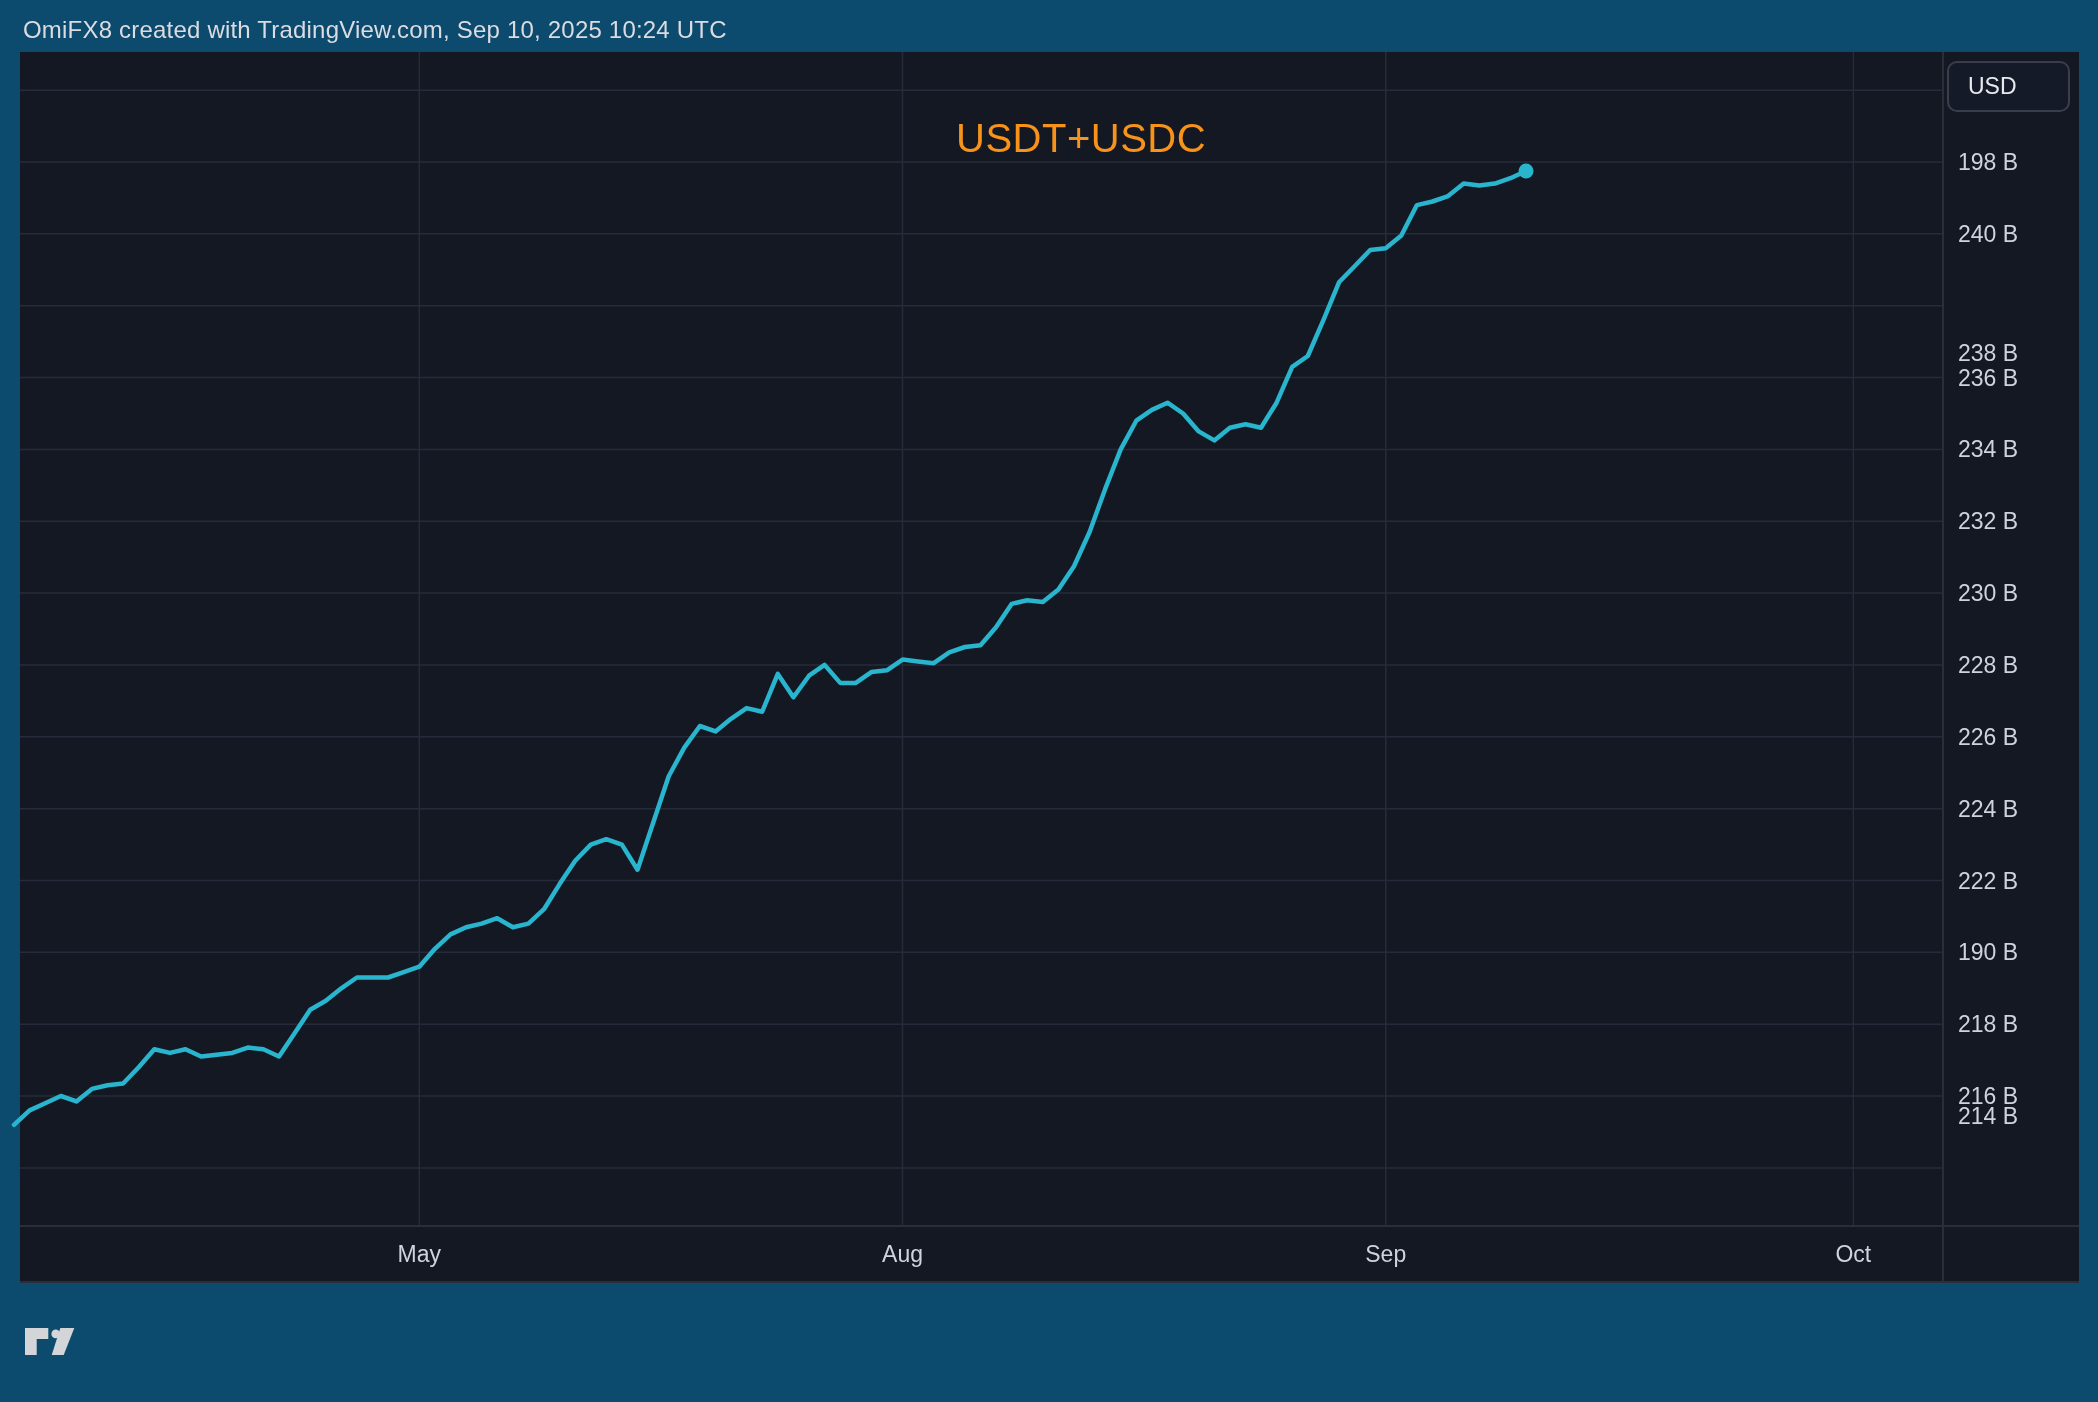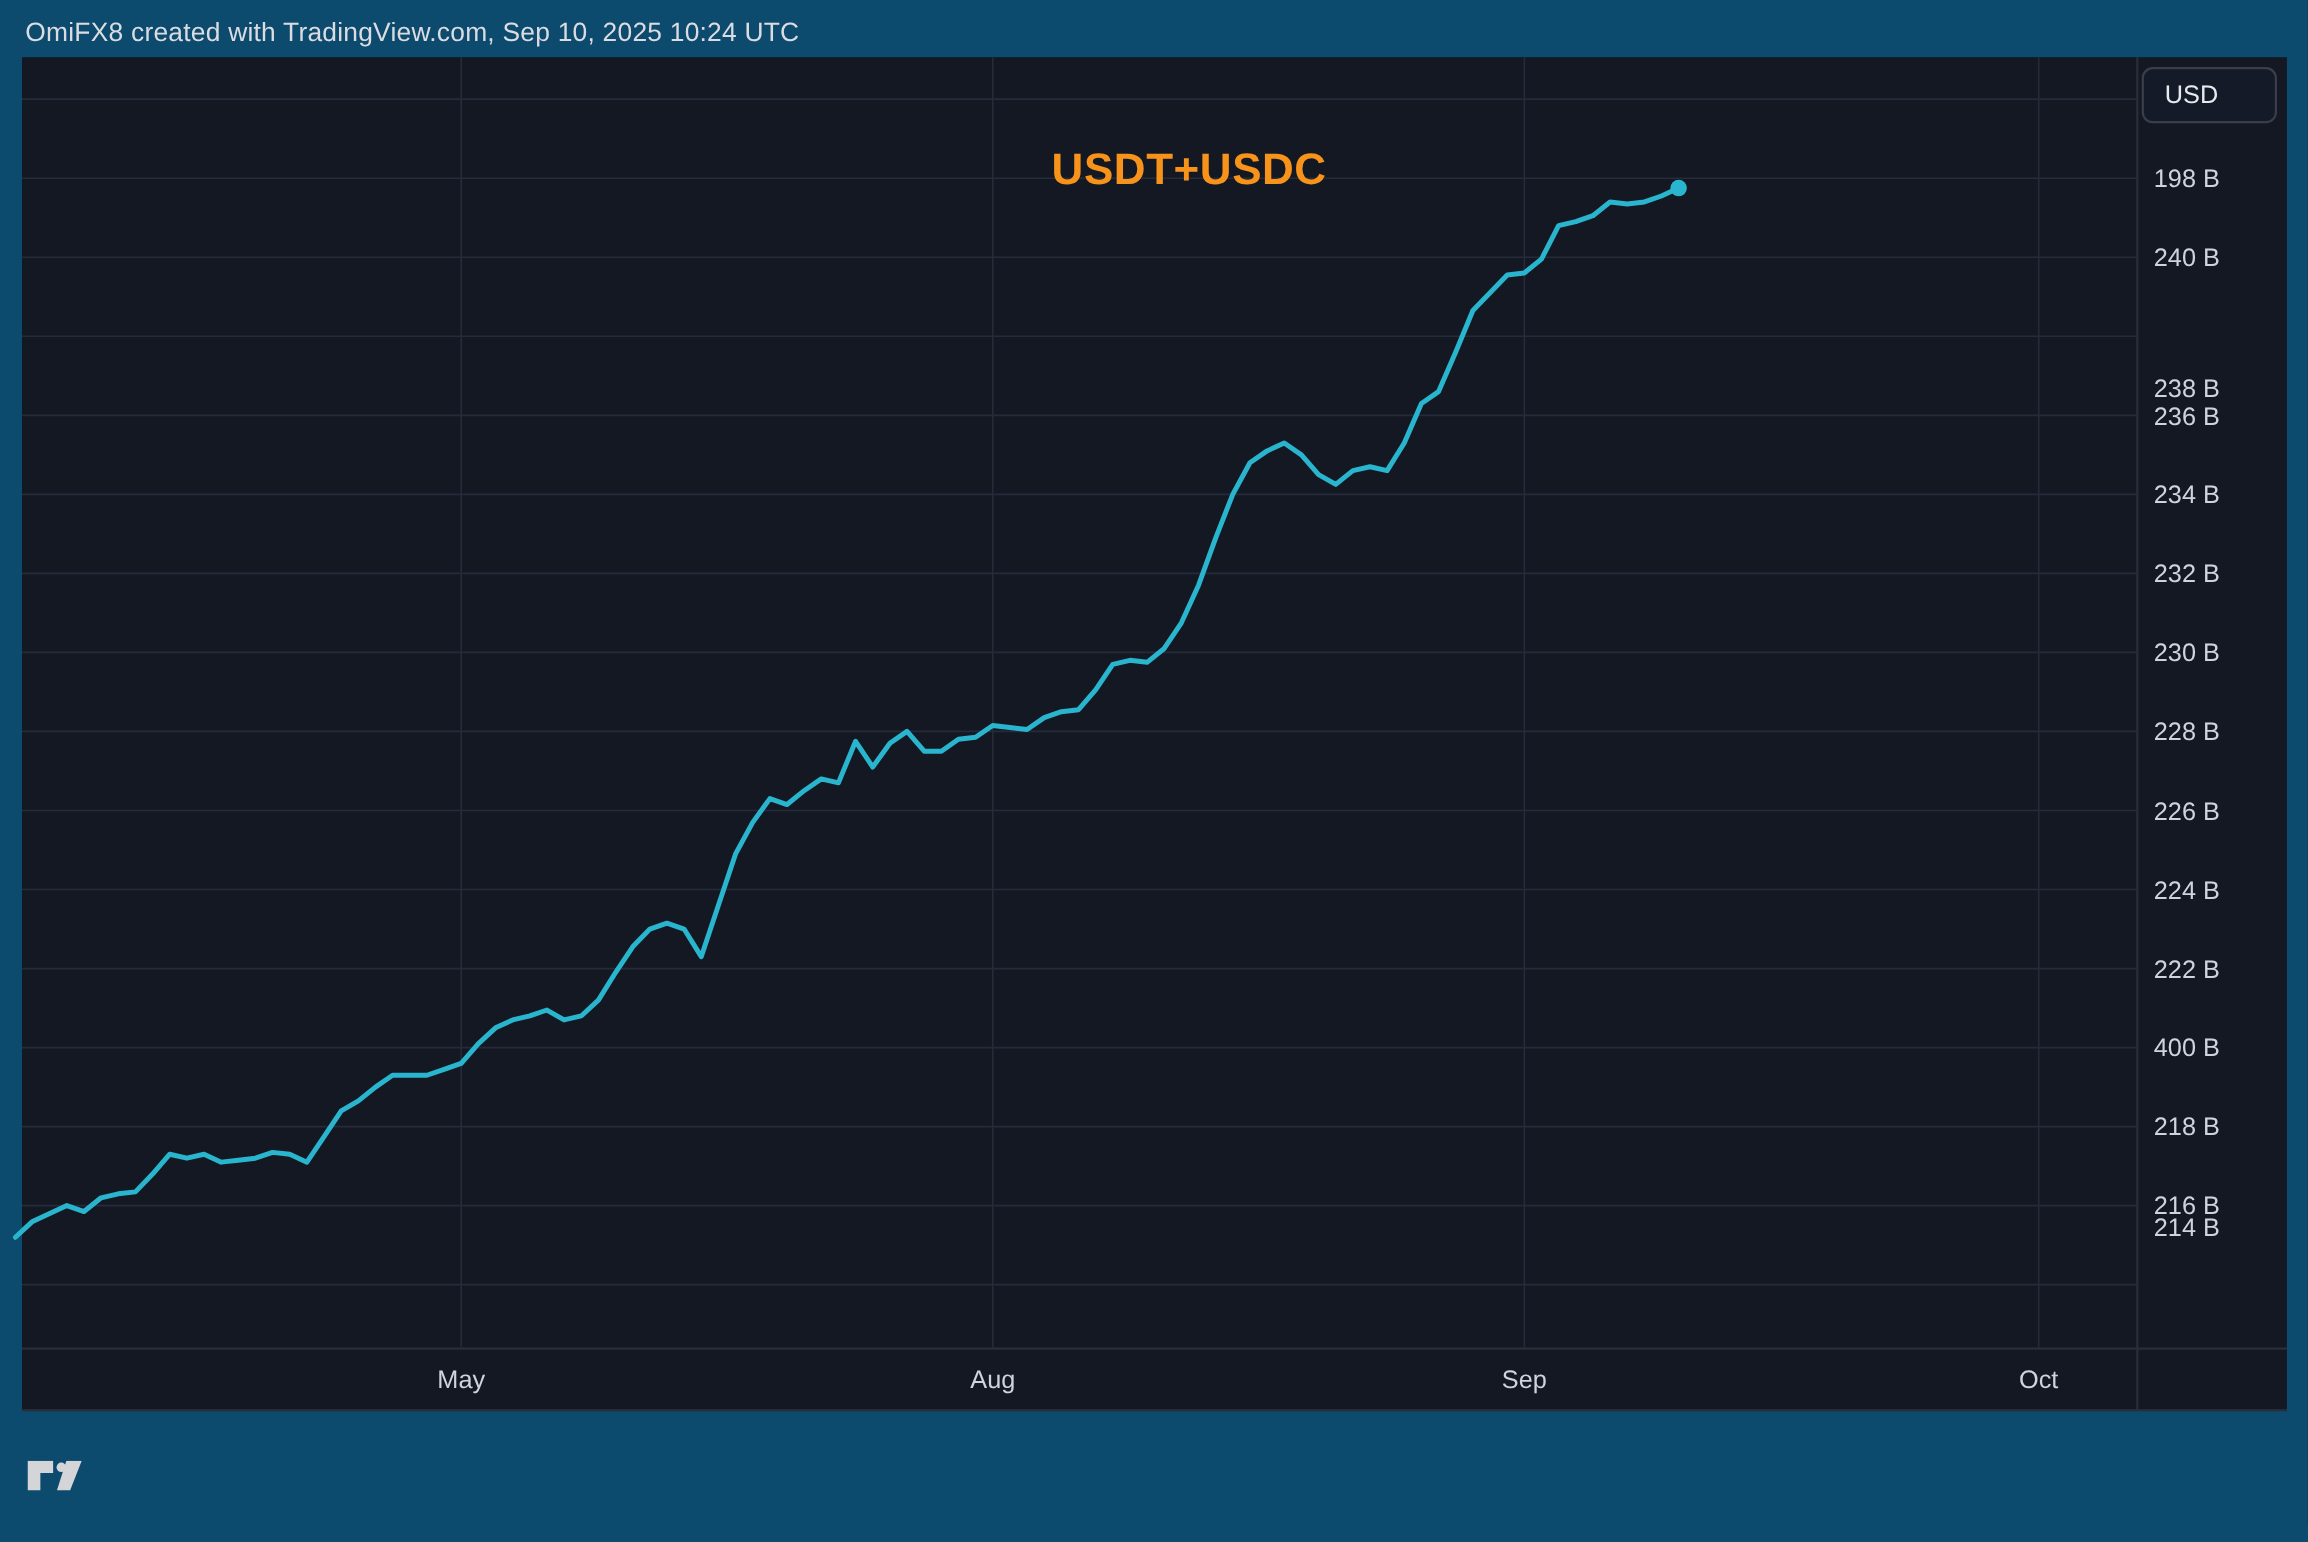--- a/index.html
+++ b/index.html
@@ -3,21 +3,21 @@
 <meta charset="utf-8">
 <style>
   html,body{margin:0;padding:0;background:#212226;}
   body{width:2098px;height:1402px;overflow:hidden;font-family:"Liberation Sans",sans-serif;}
   .stage{position:relative;width:2098px;height:1402px;background:#0c4a6e;}
   .panel-bg{position:absolute;left:20px;top:52px;width:2059px;height:1230px;background:#141823;}
   .axis-sep-v{position:absolute;left:1942px;top:52px;width:2px;height:1230px;background:#2a2e39;}
   .axis-sep-h{position:absolute;left:20px;top:1225px;width:2059px;height:2px;background:#2a2e39;}
   .panel-border-bottom{position:absolute;left:20px;top:1281px;width:2059px;height:2px;background:#2a2e39;}
   .header-title{position:absolute;left:23px;top:16px;font-size:24px;font-weight:400;color:#dadce1;letter-spacing:0.2px;white-space:nowrap;}
-  .series-label{position:absolute;left:956px;top:132px;font-size:40px;font-weight:700;color:#f7931a;letter-spacing:0.5px;white-space:nowrap;}
+  .series-label{position:absolute;left:956px;top:116px;font-size:40px;font-weight:400;color:#f7931a;letter-spacing:0.5px;white-space:nowrap;}
   .usd-button{position:absolute;left:1947px;top:61px;width:123px;height:51px;box-sizing:border-box;
     background:#151a28;border:2px solid #3a3e4a;border-radius:10px;color:#e7e9ee;font-size:23px;
     line-height:47px;padding-left:19px;cursor:pointer;}
   #chart-svg{position:absolute;left:0;top:0;pointer-events:none;}
   .y-label{position:absolute;left:1958px;height:26px;line-height:26px;font-size:23px;color:#cfd3dc;white-space:nowrap;}
   .x-label{position:absolute;top:1240px;height:28px;line-height:28px;font-size:23px;color:#cfd3dc;transform:translateX(-50%);white-space:nowrap;}
   .footer-logo{position:absolute;left:25px;top:1328px;width:50px;height:27px;}
   .brand-text{position:absolute;left:96px;top:1316px;font-size:46px;font-weight:700;color:#d4d5d8;letter-spacing:-1px;white-space:nowrap;}
 </style>
 </head>
@@ -67,21 +67,21 @@
       <div class="y-label" style="top: 220.85px;">240 B</div>
       <div class="y-label" style="top: 292.7px; margin-top: 47px;">238 B</div>
       <div class="y-label" style="top: 364.55px;">236 B</div>
       <div class="y-label" style="top: 436.4px;">234 B</div>
       <div class="y-label" style="top: 508.25px;">232 B</div>
       <div class="y-label" style="top: 580.1px;">230 B</div>
       <div class="y-label" style="top: 651.95px;">228 B</div>
       <div class="y-label" style="top: 723.8px;">226 B</div>
       <div class="y-label" style="top: 795.65px;">224 B</div>
       <div class="y-label" style="top: 867.5px;">222 B</div>
-      <div class="y-label" style="top: 939.35px;">400 B</div>
+      <div class="y-label" style="top: 939.35px;">190 B</div>
       <div class="y-label" style="top: 1011.2px;">218 B</div>
       <div class="y-label" style="top: 1083.05px;">216 B</div>
       <div class="y-label" style="top: 1103px;">214 B</div>
     </div>
   <div id="x-labels">
       <div class="x-label" style="left: 419.288px;">May</div>
       <div class="x-label" style="left: 902.516px;">Aug</div>
       <div class="x-label" style="left: 1385.74px;">Sep</div>
       <div class="x-label" style="left: 1853.38px;">Oct</div>
     </div>

